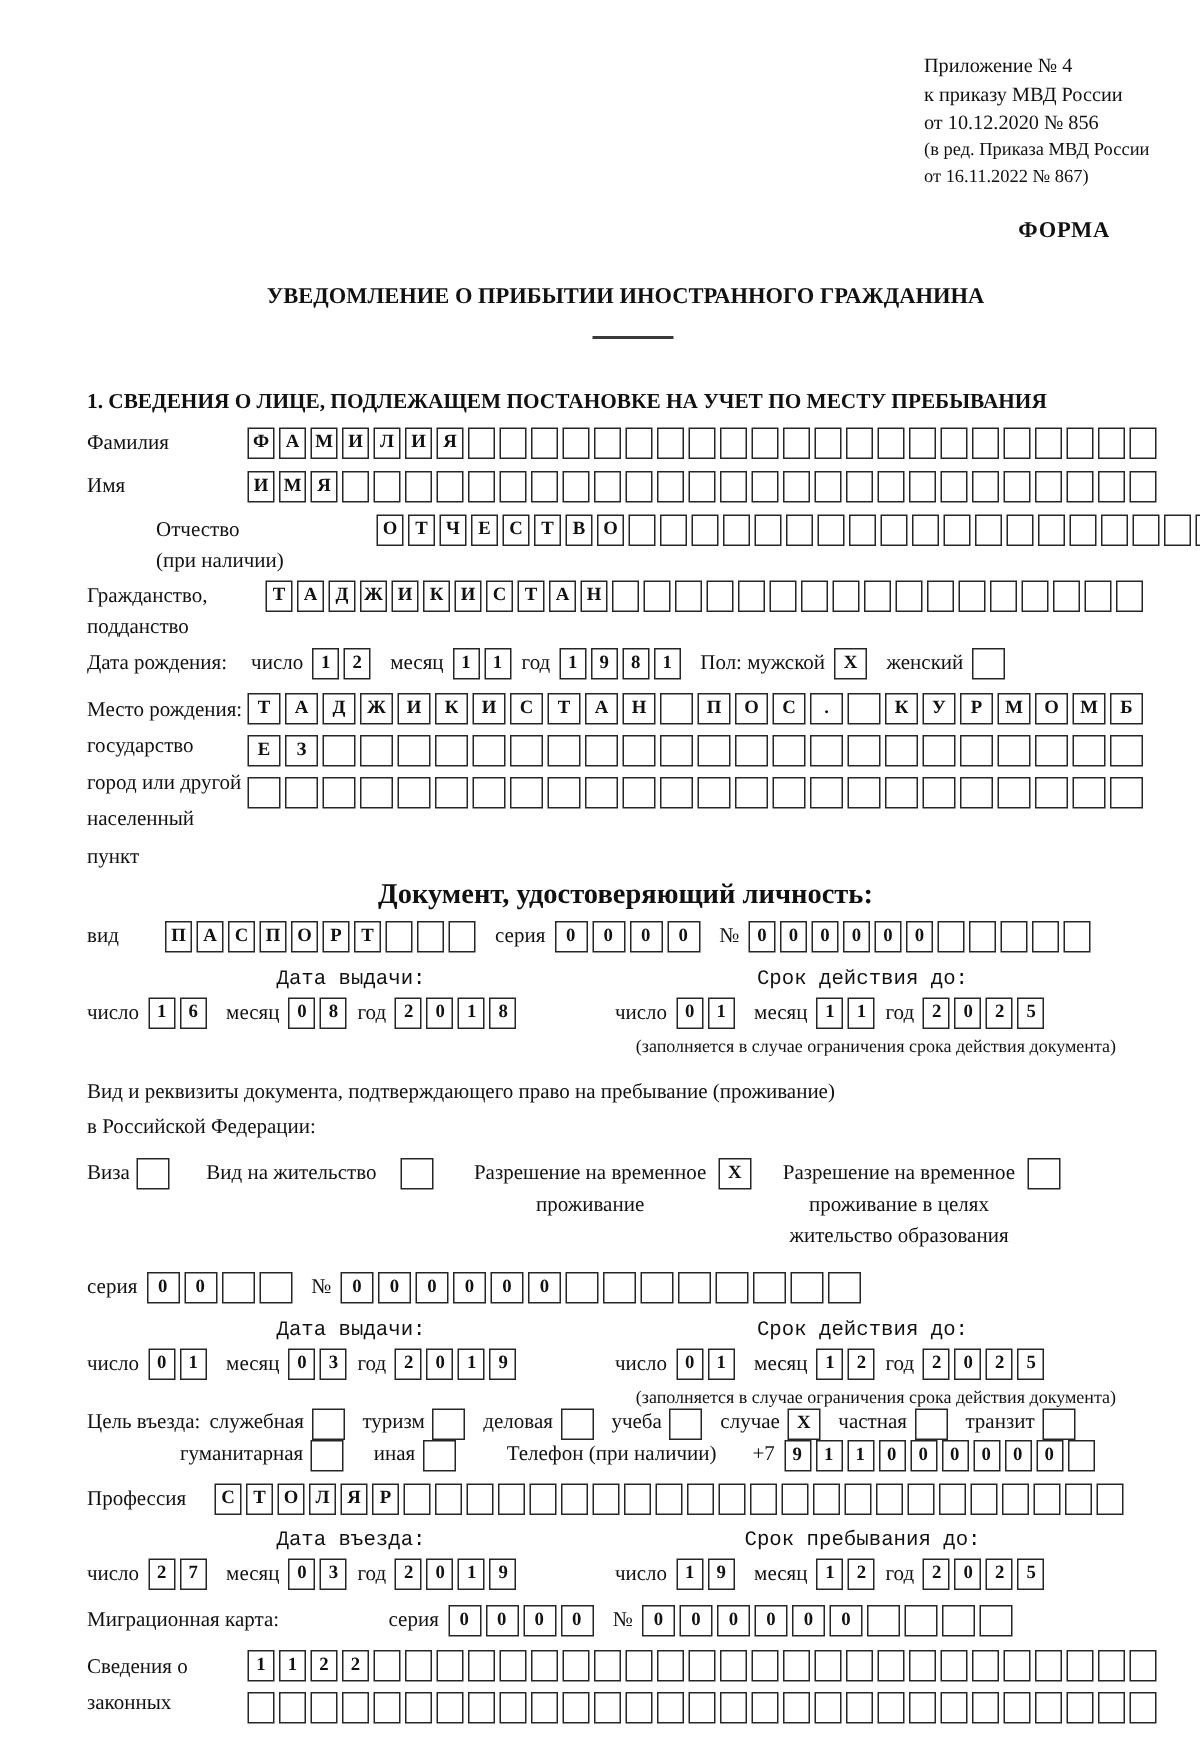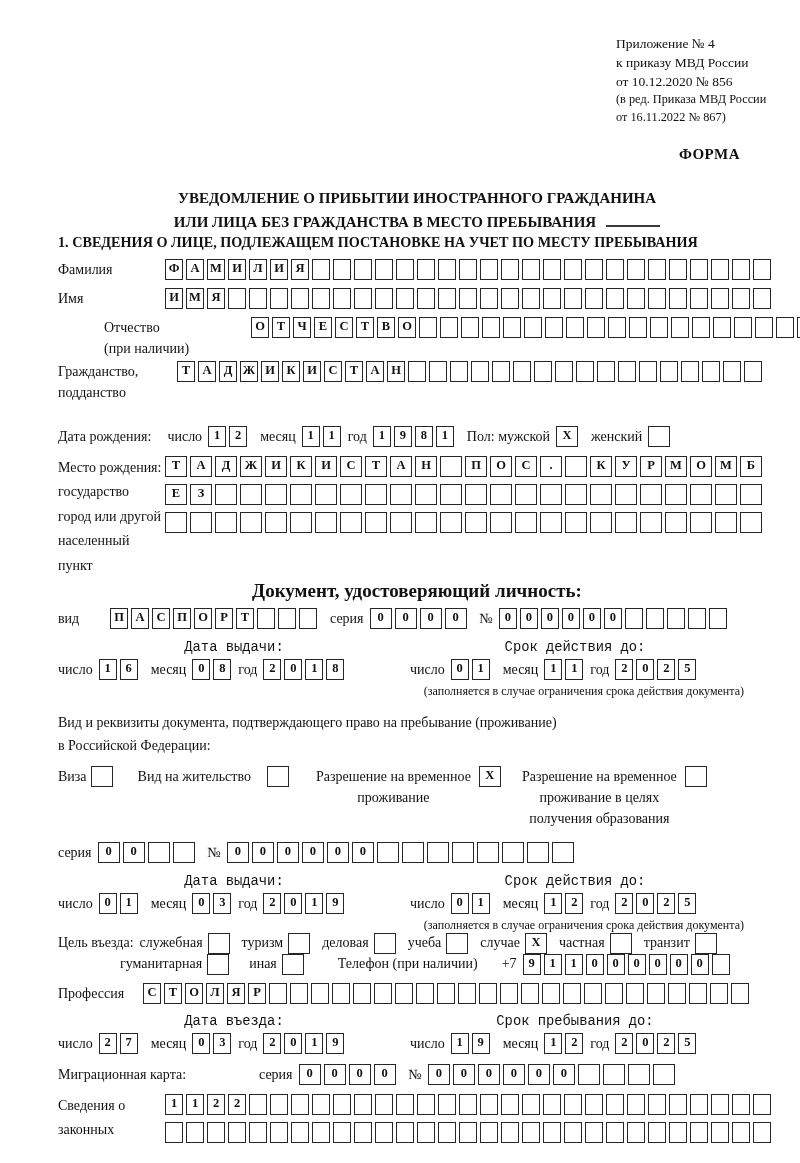--- a/index.html
+++ b/index.html
@@ -6,21 +6,21 @@
   body{width:800px;height:1163px;font-family:"Liberation Serif","DejaVu Serif",serif;font-size:14px;}
   .page{padding:34px 24px 10px 58px;box-sizing:border-box;}
 
   
   .hdr{margin-left:558px;width:200px;line-height:1.42;font-size:13.5px;}
   .hdr .small{font-size:12.3px;}
   .forma{margin:20px 36px 0 0;text-align:right;font-weight:bold;font-size:15px;letter-spacing:.5px;}
 
   .title{margin-top:24px;text-align:center;font-weight:bold;font-size:15px;line-height:1.55;}
   .blank-line{display:inline-block;width:54px;border-bottom:2px solid #3a3a3a;height:12px;margin-left:10px;}
-  .sec-heading{font-weight:bold;font-size:14.2px;}
+  .sec-heading{margin-top:26px;font-weight:bold;font-size:14.2px;}
 
   
   .cells{white-space:nowrap;display:inline-block;}
   .cell{display:inline-block;box-sizing:border-box;width:18px;height:21px;border:1.7px solid #262626;
         margin-right:3px;text-align:center;font-size:12.5px;line-height:17px;font-weight:600;vertical-align:middle;background:#fff;}
   .wide .cell{width:22px;}
   .rows-gap .cells{display:block;margin-bottom:7px;}
 
   .row{display:flex;align-items:flex-start;margin-top:8px;}
   .lbl{flex:none;line-height:1.5;}
@@ -61,21 +61,21 @@
     <div>Приложение № 4</div>
     <div>к приказу МВД России</div>
     <div>от 10.12.2020 № 856</div>
     <div class="small">(в ред. Приказа МВД России</div>
     <div class="small">от 16.11.2022 № 867)</div>
   </div>
   <div class="forma">ФОРМА</div>
 
   <div class="title">
     <div>УВЕДОМЛЕНИЕ О ПРИБЫТИИ ИНОСТРАННОГО ГРАЖДАНИНА</div>
-    <div><span>ИЛИ ЛИЦА БЕЗ ГРАЖДАНСТВА В МЕСТО ПРЕБЫВАНИЯ</span><span class="blank-line"></span></div>
+    <div><span class="blank-line"></span></div>
   </div>
 
   <div class="sec-heading">1. СВЕДЕНИЯ О ЛИЦЕ, ПОДЛЕЖАЩЕМ ПОСТАНОВКЕ НА УЧЕТ ПО МЕСТУ ПРЕБЫВАНИЯ</div>
 
   <div class="row">
     <div class="lbl w107">Фамилия</div>
     <div class="cells"><span class="cell">Ф</span><span class="cell">А</span><span class="cell">М</span><span class="cell">И</span><span class="cell">Л</span><span class="cell">И</span><span class="cell">Я</span><span class="cell"></span><span class="cell"></span><span class="cell"></span><span class="cell"></span><span class="cell"></span><span class="cell"></span><span class="cell"></span><span class="cell"></span><span class="cell"></span><span class="cell"></span><span class="cell"></span><span class="cell"></span><span class="cell"></span><span class="cell"></span><span class="cell"></span><span class="cell"></span><span class="cell"></span><span class="cell"></span><span class="cell"></span><span class="cell"></span><span class="cell"></span><span class="cell"></span></div>
   </div>
 
   <div class="row">
@@ -92,21 +92,21 @@
   </div>
 
   <div class="row" style="margin-top:2px;">
     <div class="lbl w117">
       <div>Гражданство,</div>
       <div>подданство</div>
     </div>
     <div class="cells"><span class="cell">Т</span><span class="cell">А</span><span class="cell">Д</span><span class="cell">Ж</span><span class="cell">И</span><span class="cell">К</span><span class="cell">И</span><span class="cell">С</span><span class="cell">Т</span><span class="cell">А</span><span class="cell">Н</span><span class="cell"></span><span class="cell"></span><span class="cell"></span><span class="cell"></span><span class="cell"></span><span class="cell"></span><span class="cell"></span><span class="cell"></span><span class="cell"></span><span class="cell"></span><span class="cell"></span><span class="cell"></span><span class="cell"></span><span class="cell"></span><span class="cell"></span><span class="cell"></span><span class="cell"></span></div>
   </div>
 
-  <div class="row" style="align-items:center;margin-top:22px;">
+  <div class="row" style="align-items:center;margin-top:2px;">
     <span class="inline-lbl first">Дата рождения:</span>
     <span class="inline-lbl">число</span>
     <span class="cells"><span class="cell">1</span><span class="cell">2</span></span>
     <span class="inline-lbl">месяц</span>
     <span class="cells"><span class="cell">1</span><span class="cell">1</span></span>
     <span class="inline-lbl tight">год</span>
     <span class="cells"><span class="cell">1</span><span class="cell">9</span><span class="cell">8</span><span class="cell">1</span></span>
     <span class="inline-lbl">Пол: мужской</span>
     <span class="cells wide"><span class="cell">X</span></span>
     <span class="inline-lbl">женский</span>
@@ -181,21 +181,21 @@
       <span class="txt">
         <div>Разрешение на временное</div>
         <div>проживание</div>
       </span>
       <span class="cells wide"><span class="cell">X</span></span>
     </div>
     <div class="opt" style="margin-left:18px;">
       <span class="txt">
         <div>Разрешение на временное</div>
         <div>проживание в целях</div>
-        <div>получения образования</div>
+        <div>жительство образования</div>
       </span>
       <span class="cells wide"><span class="cell"></span></span>
     </div>
   </div>
 
   <div class="row" style="align-items:center;margin-top:12px;">
     <span class="inline-lbl first">серия</span>
     <span class="cells wide"><span class="cell">0</span><span class="cell">0</span><span class="cell"></span><span class="cell"></span></span>
     <span class="inline-lbl">№</span>
     <span class="cells wide"><span class="cell">0</span><span class="cell">0</span><span class="cell">0</span><span class="cell">0</span><span class="cell">0</span><span class="cell">0</span><span class="cell"></span><span class="cell"></span><span class="cell"></span><span class="cell"></span><span class="cell"></span><span class="cell"></span><span class="cell"></span><span class="cell"></span></span>

